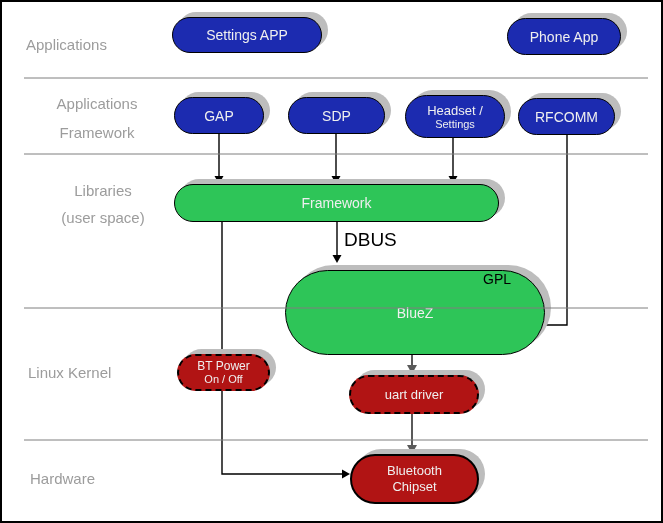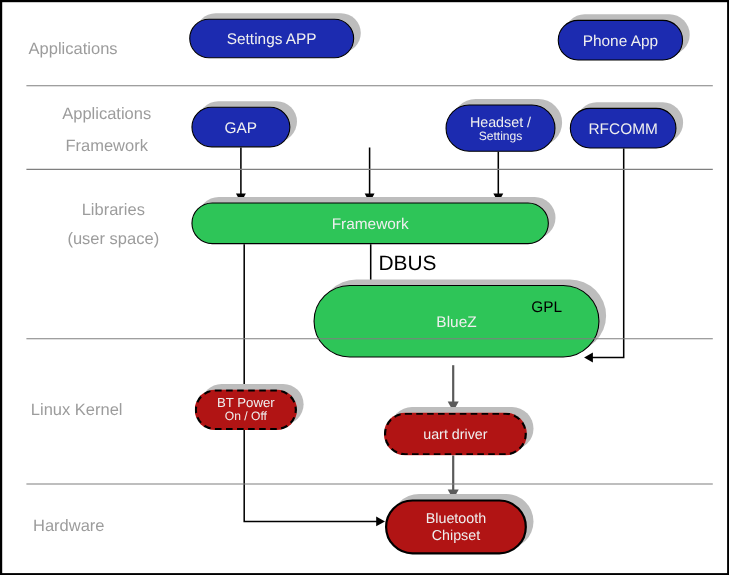--- a/index.html
+++ b/index.html
@@ -83,32 +83,35 @@
   <div class="pill blue" style="left:170px;top:15px;width:150px;height:36px;">
     <span>Settings APP</span>
   </div>
   <div class="pill blue" style="left:172px;top:95px;width:90px;height:37px;">
     <span>GAP</span>
   </div>
 
   <div class="pill blue" style="left:505px;top:16px;width:114px;height:37px;">
     <span>Phone App</span>
   </div>
+  <div class="pill blue" style="left:286px;top:95px;width:97px;height:37px;">
+    <span>SDP</span>
+  </div>
   <div class="pill blue" style="left:403px;top:93px;width:100px;height:43px;font-size:13px;line-height:15px;">
     <span>Headset /</span>
     <span class="sub">Settings</span>
   </div>
   <div class="pill blue" style="left:516px;top:96px;width:97px;height:37px;">
     <span>RFCOMM</span>
   </div>
 
   <div class="pill green" style="left:172px;top:182px;width:325px;height:38px;">
     <span>Framework</span>
   </div>
-  <div class="pill green" style="left:283px;top:257px;width:260px;height:66px;">
+  <div class="pill green" style="left:283px;top:268px;width:260px;height:85px;">
     <span>BlueZ</span>
   </div>
   <div class="annotation" style="left:481px;top:269px;font-size:14px;z-index:2;">GPL</div>
 
   <div class="annotation" style="left:342px;top:227px;">DBUS</div>
 
   <div class="pill red" style="left:175px;top:352px;width:93px;height:37px;font-size:12px;line-height:14px;">
     <span>BT Power</span>
     <span class="sub">On / Off</span>
   </div>

